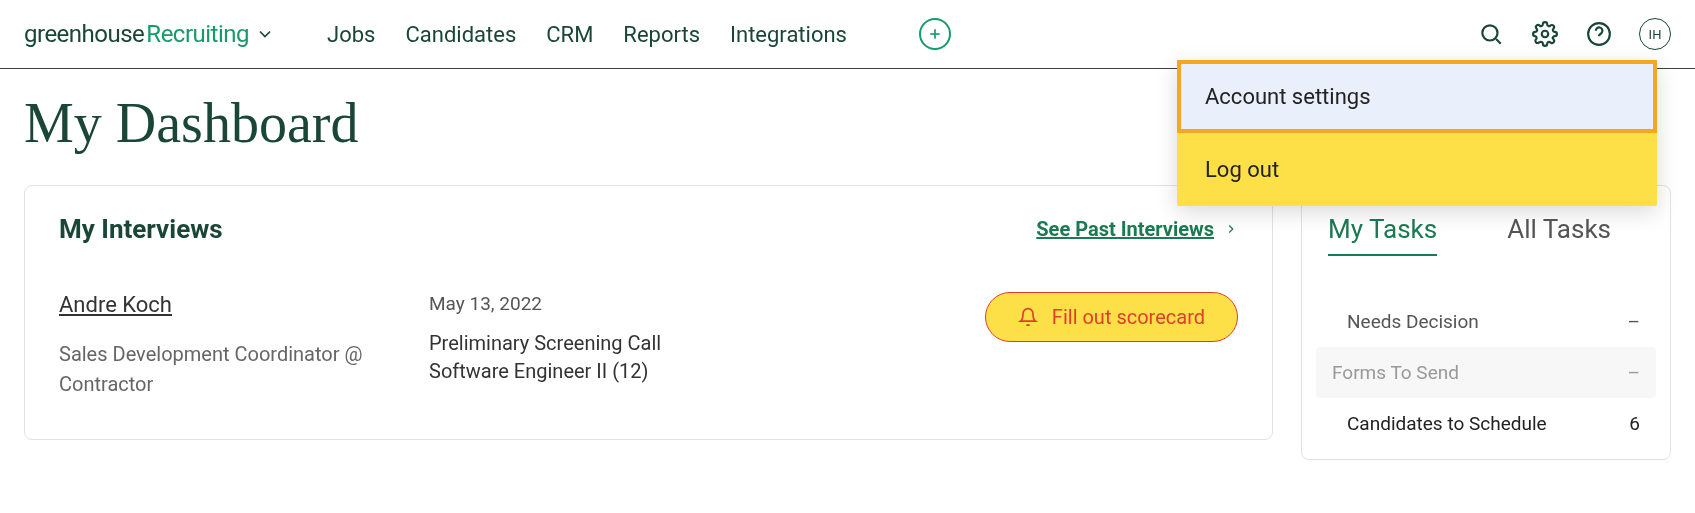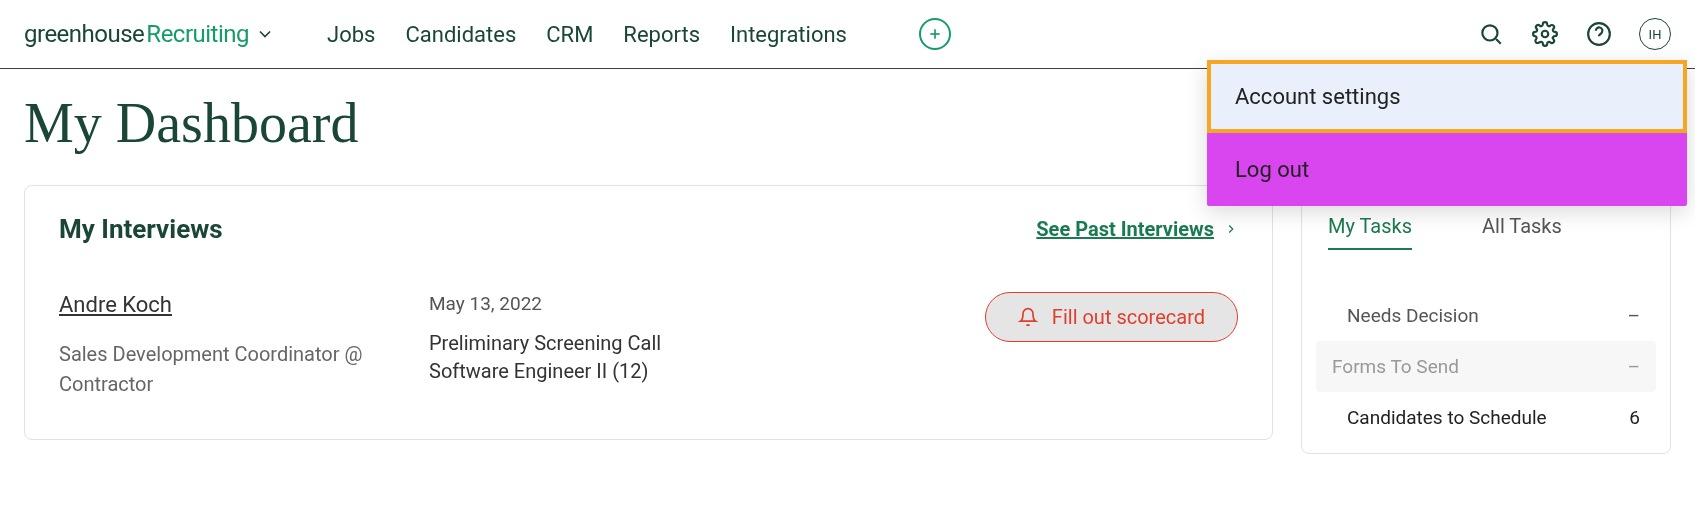--- a/index.html
+++ b/index.html
@@ -83,51 +83,51 @@
   .cand-col { width:350px; }
   .cand-name { font-size:22px; color:#333; text-decoration:underline; display:inline-block; margin-bottom:22px; cursor:pointer;}
   .cand-role { color:#666; font-size:20px; line-height:1.5; }
   .mid-col { flex:1; }
   .int-date { color:#555; font-size:19px; margin-bottom:16px;}
   .int-stage { color:#333; font-size:20px; margin-bottom:4px;}
   .int-job { color:#333; font-size:20px;}
   .score-btn {
     border:1.5px solid #e03e2d;
     color:#e03e2d;
-    background:#e5e5e5;
+    background:#fde047;
     border-radius:999px;
     padding:12px 32px;
     font-size:20px;
     display:flex; align-items:center; gap:14px;
     cursor:pointer;
     font-family:inherit;
     white-space:nowrap;
   }
   .tasks-card {
     width:370px;
     padding: 28px 26px 10px 26px;
   }
   .tabs { display:flex; gap:70px; margin-bottom:40px; }
-  .tab { font-size:20px; color:#555; cursor:pointer; padding-bottom:10px; }
+  .tab { font-size:26px; color:#555; cursor:pointer; padding-bottom:10px; }
   .tab.active { color:#1a7a51; border-bottom:2px solid #1a7a51; }
   .task-row {
     display:flex; justify-content:space-between; align-items:center;
     padding:14px 4px;
     font-size:19px;
     color:#555;
     margin-left:15px;
   }
   .task-row.muted { color:#999; background:#f7f7f7; margin:0 -12px; padding:14px 16px; border-radius:4px;}
   .task-row.strong { color:#222; }
   
   .user-menu {
     position:absolute;
-    top:60px; right:8px;
+    top:60px; right:38px;
     width:480px;
-    background:#d946ef;
+    background:#fde047;
     box-shadow:0 6px 22px rgba(0,0,0,0.15);
     z-index:50;
     border-radius:2px;
   }
   .user-menu .mi {
     padding:24px 28px;
     font-size:22px;
     color:#222;
     cursor:pointer;
   }

